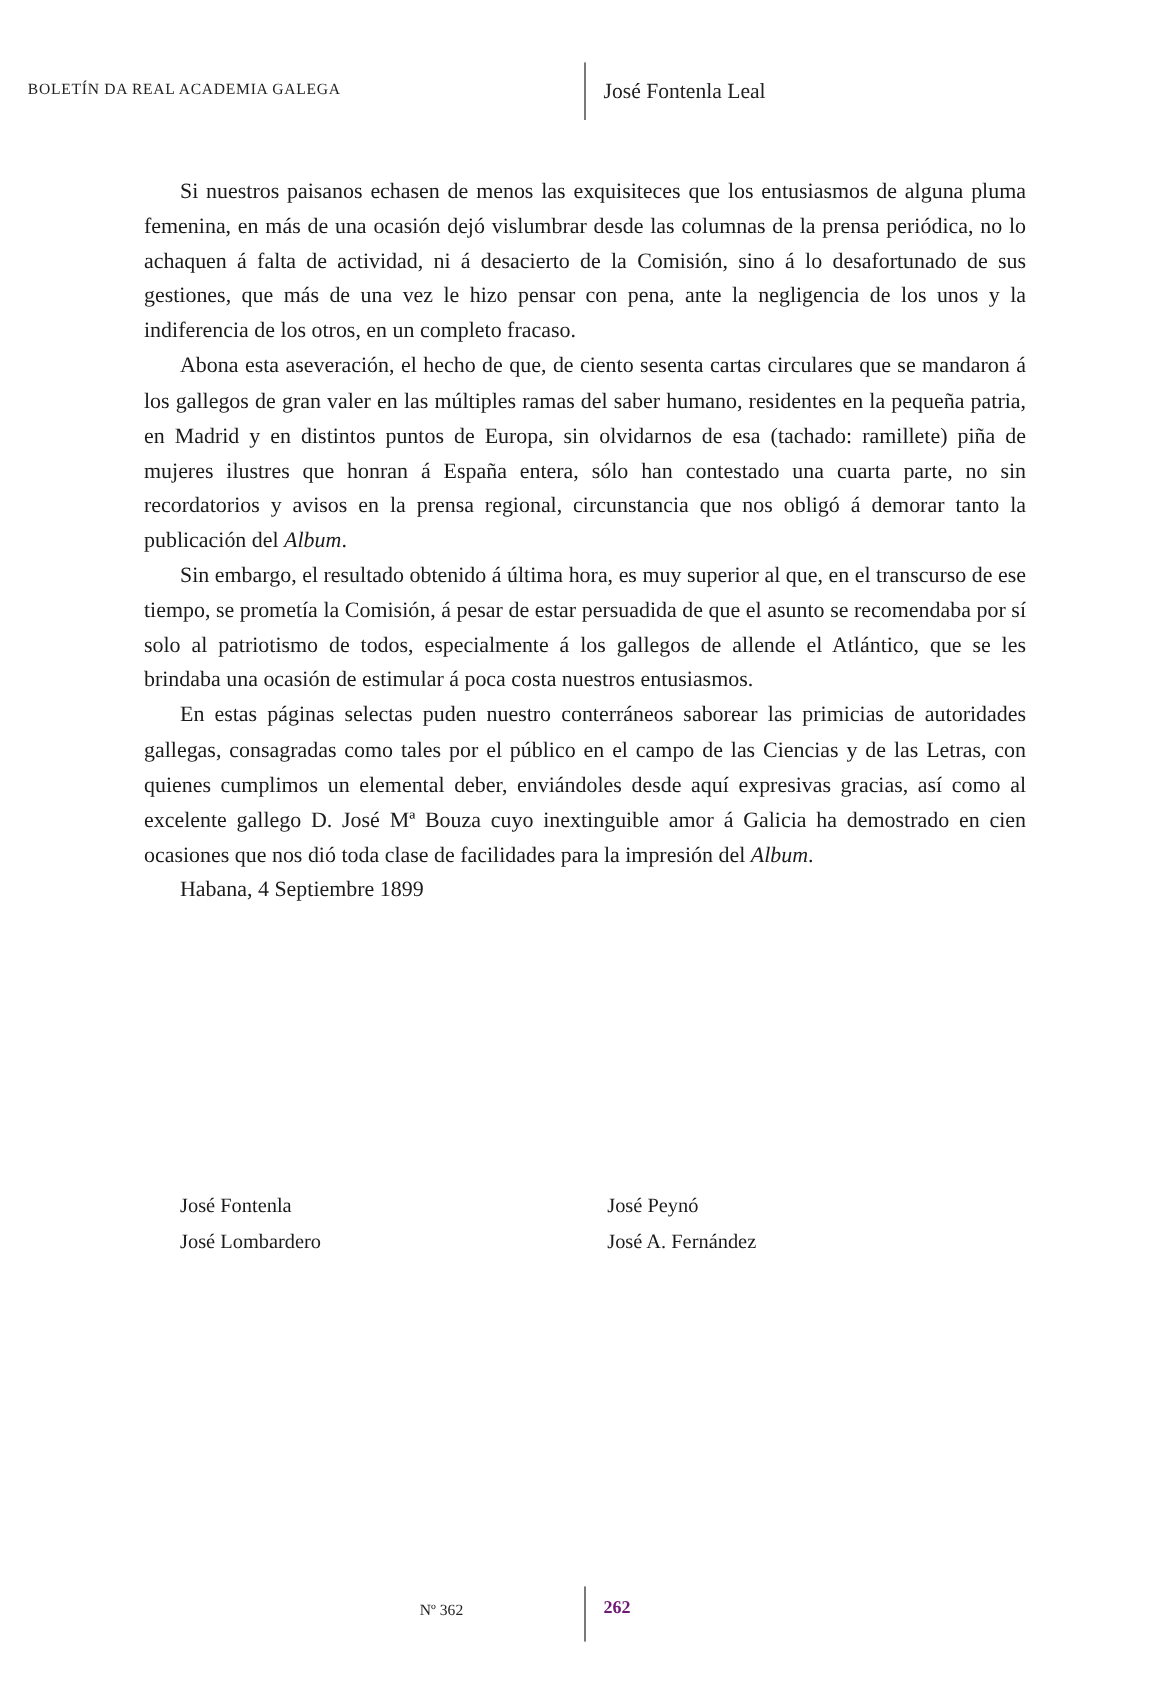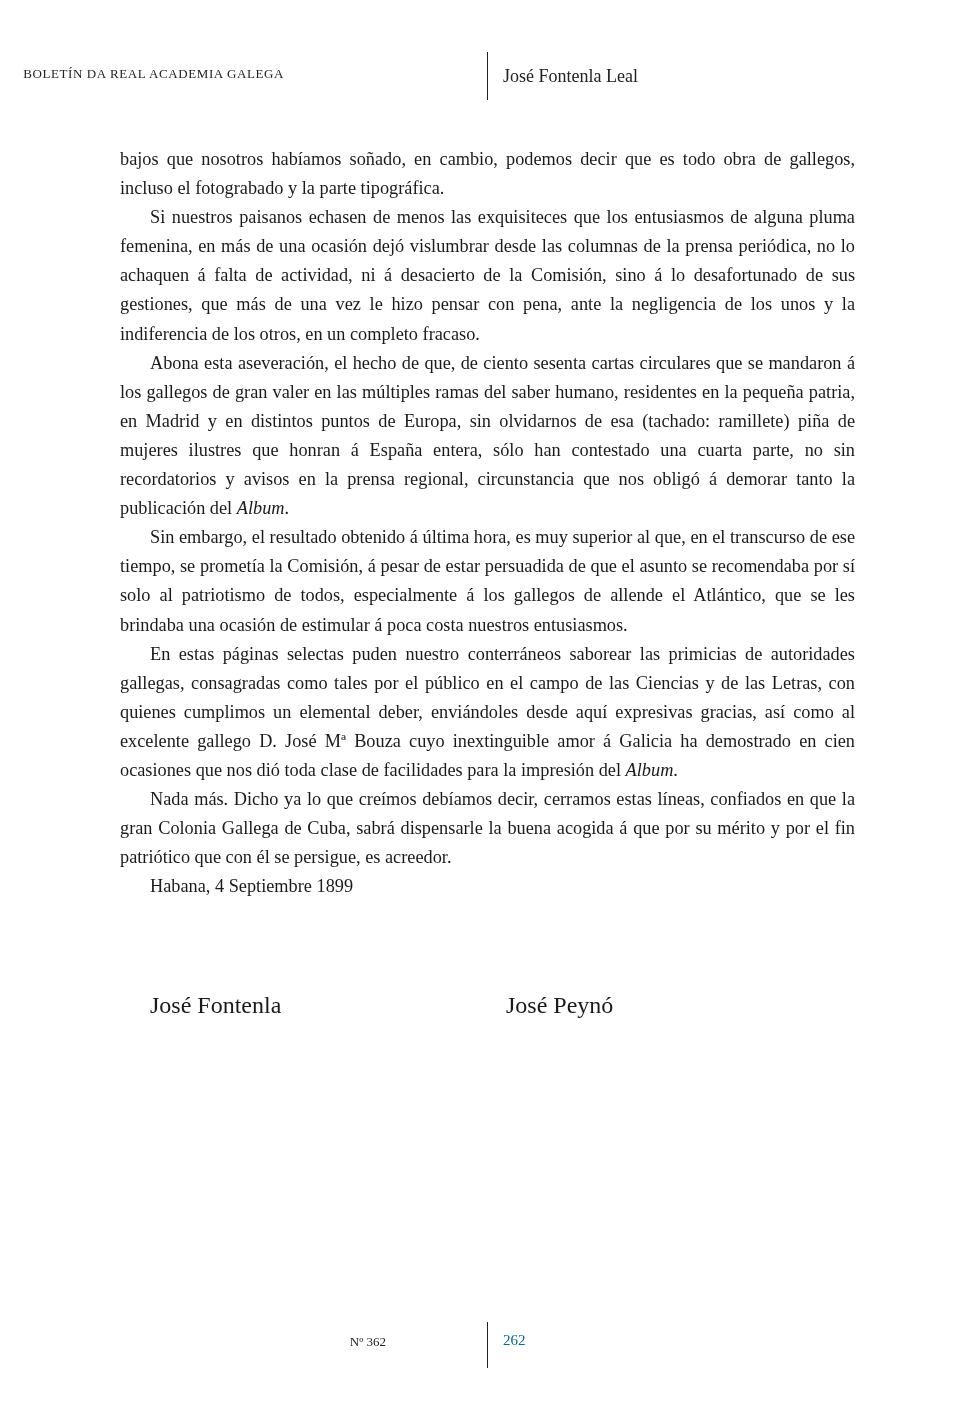--- a/index.html
+++ b/index.html
@@ -23,61 +23,63 @@
     .body-text {
       position: absolute; left: 120px; top: 145px; width: 735px;
       font-size: 18.3px; line-height: 29.1px; text-align: justify;
     }
     .body-text p { margin: 0; text-indent: 30px; }
     .body-text p.first { text-indent: 0; }
     .body-text em { font-style: italic; }
     .date-line { margin: 0; text-indent: 30px; }
     .signatures {
       position: absolute; left: 150px; top: 990px; width: 700px;
-      font-size: 24px; line-height: 30px;
+      font-size: 17px; line-height: 30px;
     }
     .sig-row { position: relative; height: 30px; }
     .sig-left { position: absolute; left: 0; }
     .sig-right { position: absolute; left: 356px; }
     .footer {
       position: absolute; top: 1322px; left: 0; width: 891px; height: 46px; text-align: right;
     }
     .footer-left {
       position: absolute; right: 505px; top: 12px; font-size: 13px; color: #222;
     }
     .footer-divider {
       position: absolute; left: 487px; top: 0; width: 1px; height: 46px; background: #222;
     }
     .footer-right {
-      position: absolute; left: 503px; top: 10px; font-size: 15px; font-weight: normal; color: #0369a1;
+      position: absolute; left: 503px; top: 10px; font-size: 15px; font-weight: bold; color: #701a75;
     }
   </style>
 </head>
 <body>
 
 <div class="header">
   <span class="header-left">BOLETÍN DA REAL ACADEMIA GALEGA</span>
   <span class="header-divider"></span>
   <span class="header-right">José Fontenla Leal</span>
 </div>
 
 <div class="body-text">
-  <p class="first">bajos que nosotros habíamos soñado, en cambio, podemos decir que es todo obra de gallegos, incluso el fotograbado y la parte tipográfica.</p>
   <p>Si nuestros paisanos echasen de menos las exquisiteces que los entusiasmos de alguna pluma femenina, en más de una ocasión dejó vislumbrar desde las columnas de la prensa periódica, no lo achaquen á falta de actividad, ni á desacierto de la Comisión, sino á lo desafortunado de sus gestiones, que más de una vez le hizo pensar con pena, ante la negligencia de los unos y la indiferencia de los otros, en un completo fracaso.</p>
   <p><span>Abona esta aseveración, el hecho de que, de ciento sesenta cartas circulares que se mandaron á los gallegos de gran valer en las múltiples ramas del saber humano, residentes en la pequeña patria, en Madrid y en distintos puntos de Europa, sin olvidarnos de esa (tachado: ramillete) piña de mujeres ilustres que honran á España entera, sólo han contestado una cuarta parte, no sin recordatorios y avisos en la prensa regional, circunstancia que nos obligó á demorar tanto la publicación del </span><em>Album</em><span>.</span></p>
   <p>Sin embargo, el resultado obtenido á última hora, es muy superior al que, en el transcurso de ese tiempo, se prometía la Comisión, á pesar de estar persuadida de que el asunto se recomendaba por sí solo al patriotismo de todos, especialmente á los gallegos de allende el Atlántico, que se les brindaba una ocasión de estimular á poca costa nuestros entusiasmos.</p>
   <p><span>En estas páginas selectas puden nuestro conterráneos saborear las primicias de autoridades gallegas, consagradas como tales por el público en el campo de las Ciencias y de las Letras, con quienes cumplimos un elemental deber, enviándoles desde aquí expresivas gracias, así como al excelente gallego D. José Mª Bouza cuyo inextinguible amor á Galicia ha demostrado en cien ocasiones que nos dió toda clase de facilidades para la impresión del </span><em>Album</em><span>.</span></p>
-  <p>Nada más. Dicho ya lo que creímos debíamos decir, cerramos estas líneas, confiados en que la gran Colonia Gallega de Cuba, sabrá dispensarle la buena acogida á que por su mérito y por el fin patriótico que con él se persigue, es acreedor.</p>
   <p class="date-line">Habana, 4 Septiembre 1899</p>
 </div>
 
 <div class="signatures">
   <div class="sig-row">
     <span class="sig-left">José Fontenla</span>
     <span class="sig-right">José Peynó</span>
+  </div>
+  <div class="sig-row">
+    <span class="sig-left">José Lombardero</span>
+    <span class="sig-right">José A. Fernández</span>
   </div>
 </div>
 
 <div class="footer">
   <span class="footer-left">Nº 362</span>
   <span class="footer-divider"></span>
   <span class="footer-right">262</span>
 </div>
 
 </body></html>

